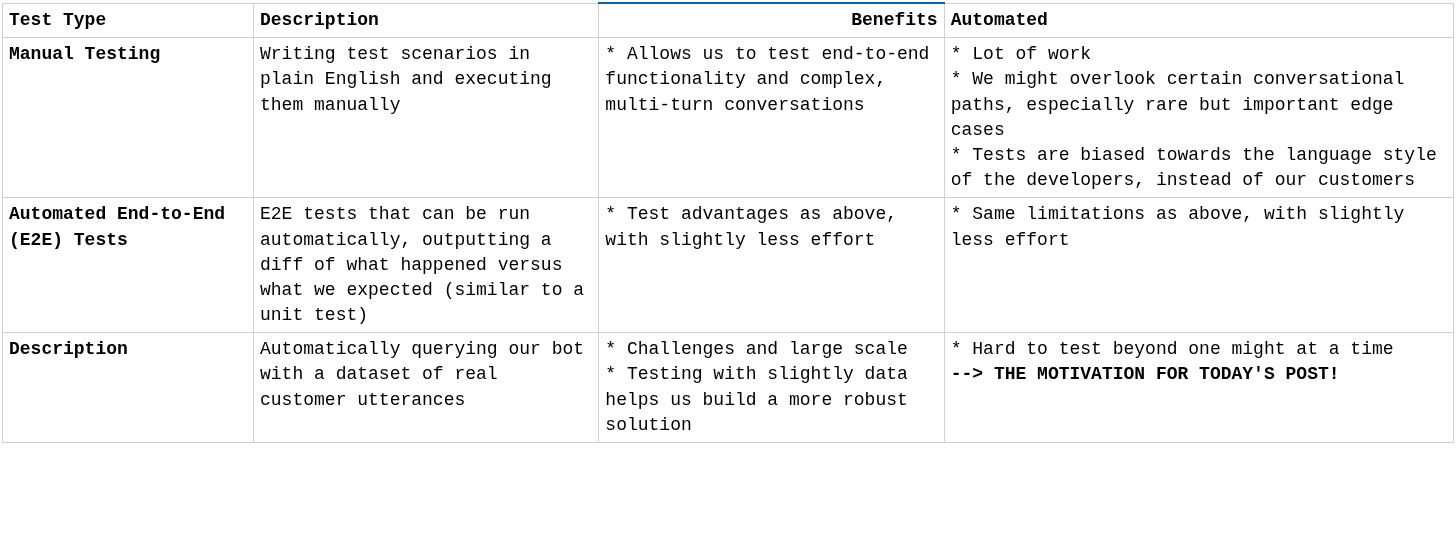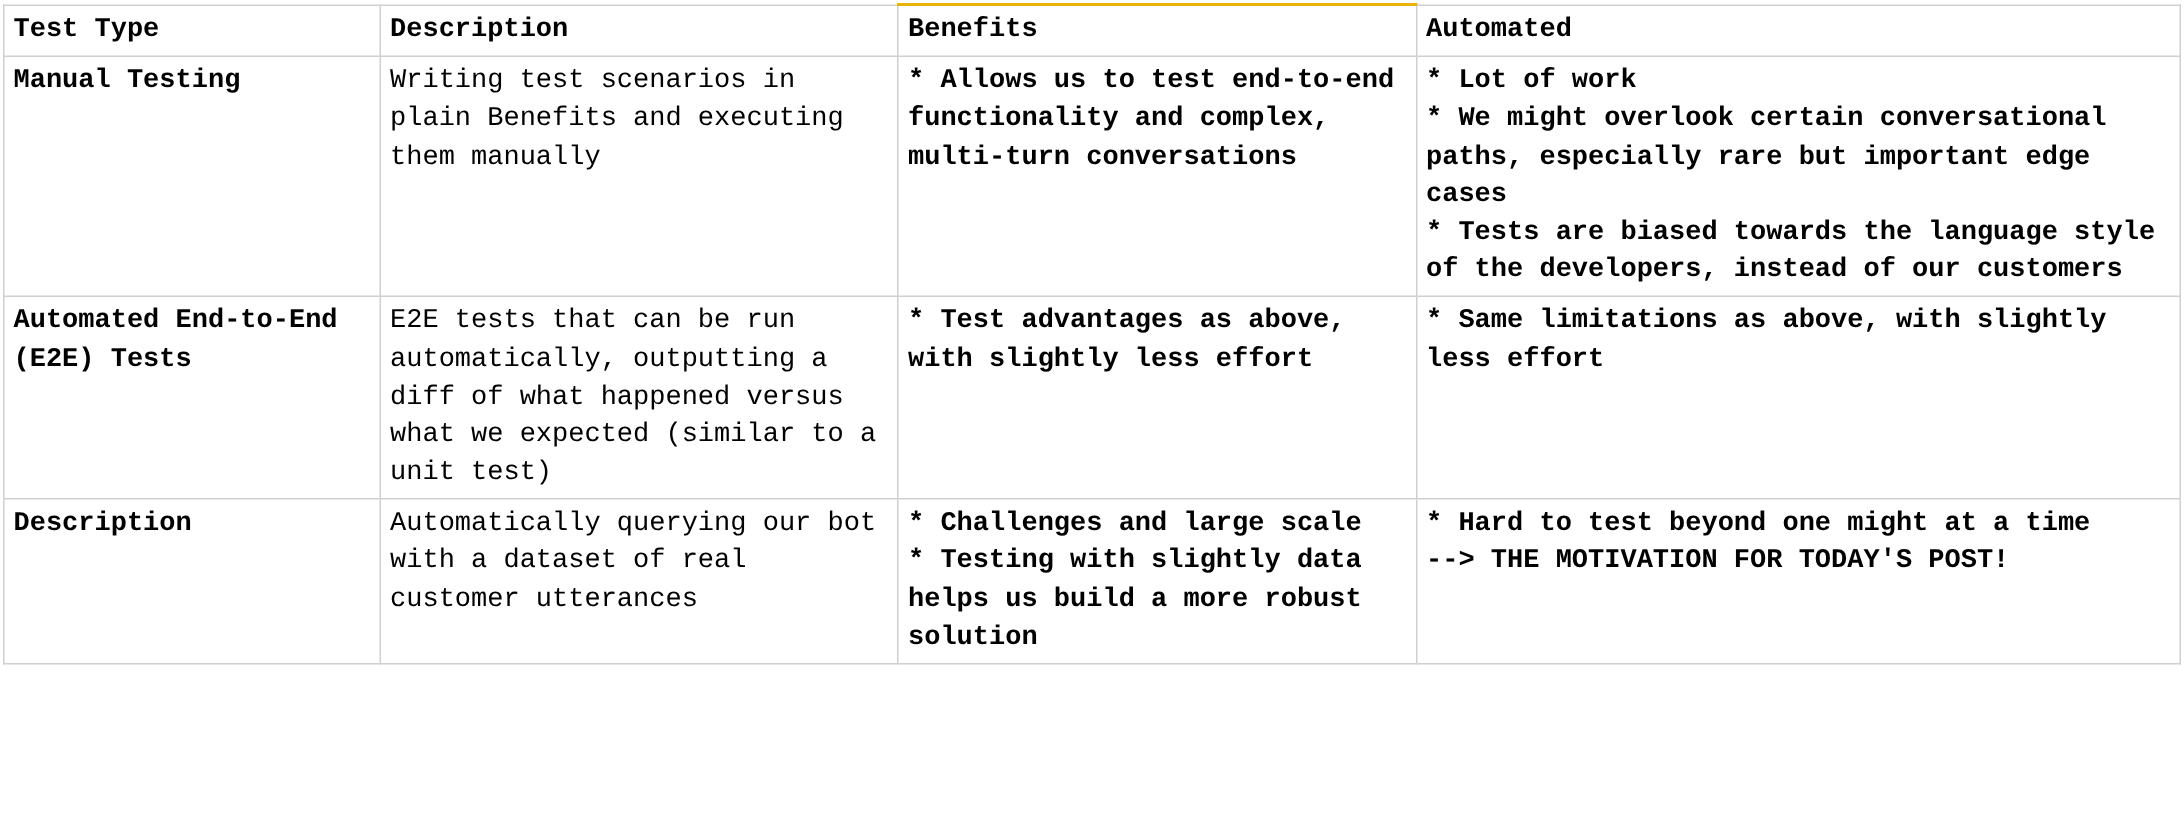--- a/index.html
+++ b/index.html
@@ -25,28 +25,29 @@
       text-align: left;
       vertical-align: top;
       word-wrap: break-word;
       margin-top: 46px;
     }
     th {
       font-weight: bold;
       background: #fff;
     }
     th:nth-child(3) {
-      border-top: 2px solid #eab308;
+      border-top: 2px solid #0369a1;
+      text-align: right;
     }
     col.c1 { width: 17.3%; }
     col.c2 { width: 23.8%; }
     col.c3 { width: 23.8%; }
     col.c4 { width: 35.1%; }
     .bold { font-weight: bold; }
-    .line { display: block; font-weight: bold; }
+    .line { display: block; }
   </style>
 </head>
 <body>
 
 <table>
   <colgroup>
     <col class="c1">
       <col class="c2">
       <col class="c3">
       <col class="c4">
@@ -56,21 +57,21 @@
       <th>Test Type</th>
       <th>Description</th>
       <th>Benefits</th>
       <th>Automated</th>
     </tr>
   </thead>
   <tbody>
 
   <tr>
         <td class="bold">Manual Testing</td>
-        <td>Writing test scenarios in plain Benefits and executing them manually</td>
+        <td>Writing test scenarios in plain English and executing them manually</td>
         <td>
           <span class="line">* Allows us to test end-to-end functionality and complex, multi-turn conversations</span>
         </td>
         <td>
           <span class="line">* Lot of work</span>
           <span class="line">* We might overlook certain conversational paths, especially rare but important edge cases</span>
           <span class="line">* Tests are biased towards the language style of the developers, instead of our customers</span>
         </td>
       </tr>
       <tr>

